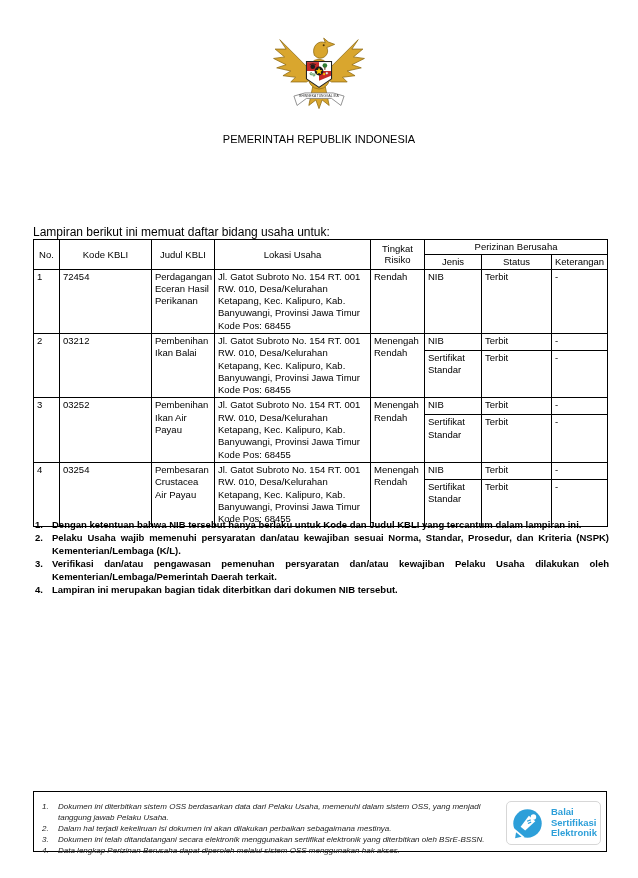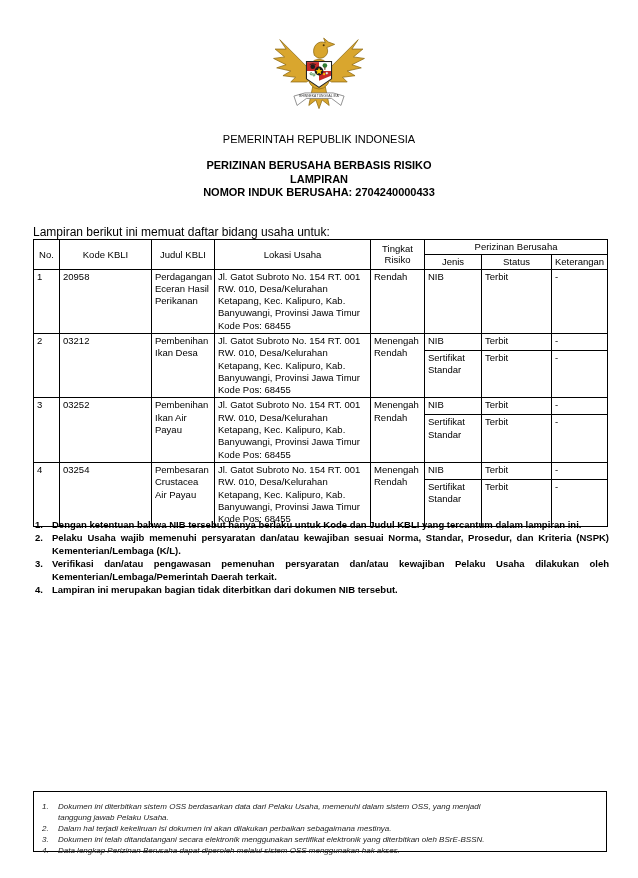--- a/index.html
+++ b/index.html
@@ -86,25 +86,20 @@
       <circle cx="60" cy="52" r="5.6" fill="#1b1b1b"></circle>
       <path d="M60 47.6 L61.3 50.7 L64.6 50.9 L62.1 53 L62.9 56.2 L60 54.4 L57.1 56.2 L57.9 53 L55.4 50.9 L58.7 50.7 Z" fill="#F5C400"></path>
 
       <path d="M28 84 L42 80 L78 80 L92 84 L88 96 L76 87 L44 87 L32 96 Z" fill="#ffffff" stroke="#777" stroke-width="1"></path>
       <text x="60" y="85.6" text-anchor="middle" font-size="4.2" fill="#333">BHINNEKA TUNGGAL IKA</text>
     </svg>
   </div>
 
   <div class="gov-title">PEMERINTAH REPUBLIK INDONESIA</div>
 
-  <div class="doc-block">
-    <div>PERIZINAN BERUSAHA BERBASIS RISIKO</div>
-    <div>LAMPIRAN</div>
-    <div>NOMOR INDUK BERUSAHA: 2704240000433</div>
-  </div>
 
   <div class="intro">Lampiran berikut ini memuat daftar bidang usaha untuk:</div>
 
   <table class="kbli">
     <colgroup>
       <col style="width:26px">
         <col style="width:92px">
         <col style="width:63px">
         <col style="width:156px">
       <col style="width:54px">
@@ -123,32 +118,32 @@
       </tr>
       <tr class="h2">
         <th>Jenis</th>
         <th>Status</th>
         <th>Keterangan</th>
       </tr>
     </thead>
     <tbody>
         <tr class="row-single">
           <td class="c-no" rowspan="1">1</td>
-          <td rowspan="1">20958</td>
+          <td rowspan="1">72454</td>
           <td rowspan="1">Perdagangan Eceran Hasil Perikanan</td>
           <td rowspan="1">Jl. Gatot Subroto No. 154 RT. 001 RW. 010, Desa/Kelurahan Ketapang, Kec. Kalipuro, Kab. Banyuwangi, Provinsi Jawa Timur Kode Pos: 68455</td>
           <td rowspan="1">Rendah</td>
           <td>NIB</td>
           <td>Terbit</td>
           <td>-</td>
         </tr>
         <tr class="sub-first-multi">
           <td class="c-no" rowspan="2">2</td>
           <td rowspan="2">03212</td>
-          <td rowspan="2">Pembenihan Ikan Desa</td>
+          <td rowspan="2">Pembenihan Ikan Balai</td>
           <td rowspan="2">Jl. Gatot Subroto No. 154 RT. 001 RW. 010, Desa/Kelurahan Ketapang, Kec. Kalipuro, Kab. Banyuwangi, Provinsi Jawa Timur Kode Pos: 68455</td>
           <td rowspan="2">Menengah Rendah</td>
           <td>NIB</td>
           <td>Terbit</td>
           <td>-</td>
         </tr>
         <tr>
           <td>Sertifikat Standar</td>
           <td>Terbit</td>
           <td>-</td>
@@ -193,15 +188,31 @@
     <li>Lampiran ini merupakan bagian tidak diterbitkan dari dokumen NIB tersebut.</li>
   </ol>
 
   <div class="footer-box">
     <ol class="footer-notes">
       <li>Dokumen ini diterbitkan sistem OSS berdasarkan data dari Pelaku Usaha, memenuhi dalam sistem OSS, yang menjadi tanggung jawab Pelaku Usaha.</li>
       <li>Dalam hal terjadi kekeliruan isi dokumen ini akan dilakukan perbaikan sebagaimana mestinya.</li>
       <li>Dokumen ini telah ditandatangani secara elektronik menggunakan sertifikat elektronik yang diterbitkan oleh BSrE-BSSN.</li>
       <li>Data lengkap Perizinan Berusaha dapat diperoleh melalui sistem OSS menggunakan hak akses.</li>
     </ol>
+    <div class="bsre-logo">
+      <svg class="bsre-icon" viewBox="0 0 36 36">
+        <circle cx="18" cy="18" r="15.5" fill="#2D9FD9"></circle>
+        <path d="M3 23 L15 33 L1 35 Z" fill="#ffffff"></path>
+        <path d="M5.5 27.5 L11.5 32.5 L4.5 34 Z" fill="#2D9FD9"></path>
+        <path d="M10.5 21.5 L19.5 9.5 L26.5 15.5 L15.5 25.5 Z" fill="#ffffff"></path>
+        <circle cx="24.5" cy="11" r="3" fill="#ffffff"></circle>
+        <path d="M17.5 15.5 L21.5 14 M18.5 18 L22 16.5" stroke="#2D9FD9" stroke-width="1.3" fill="none"></path>
+      </svg>
+      <div class="bsre-divider"></div>
+      <div class="bsre-text">
+        <div>Balai</div>
+        <div>Sertifikasi</div>
+        <div>Elektronik</div>
+      </div>
+    </div>
   </div>
 
 </div>
 
 </body></html>

